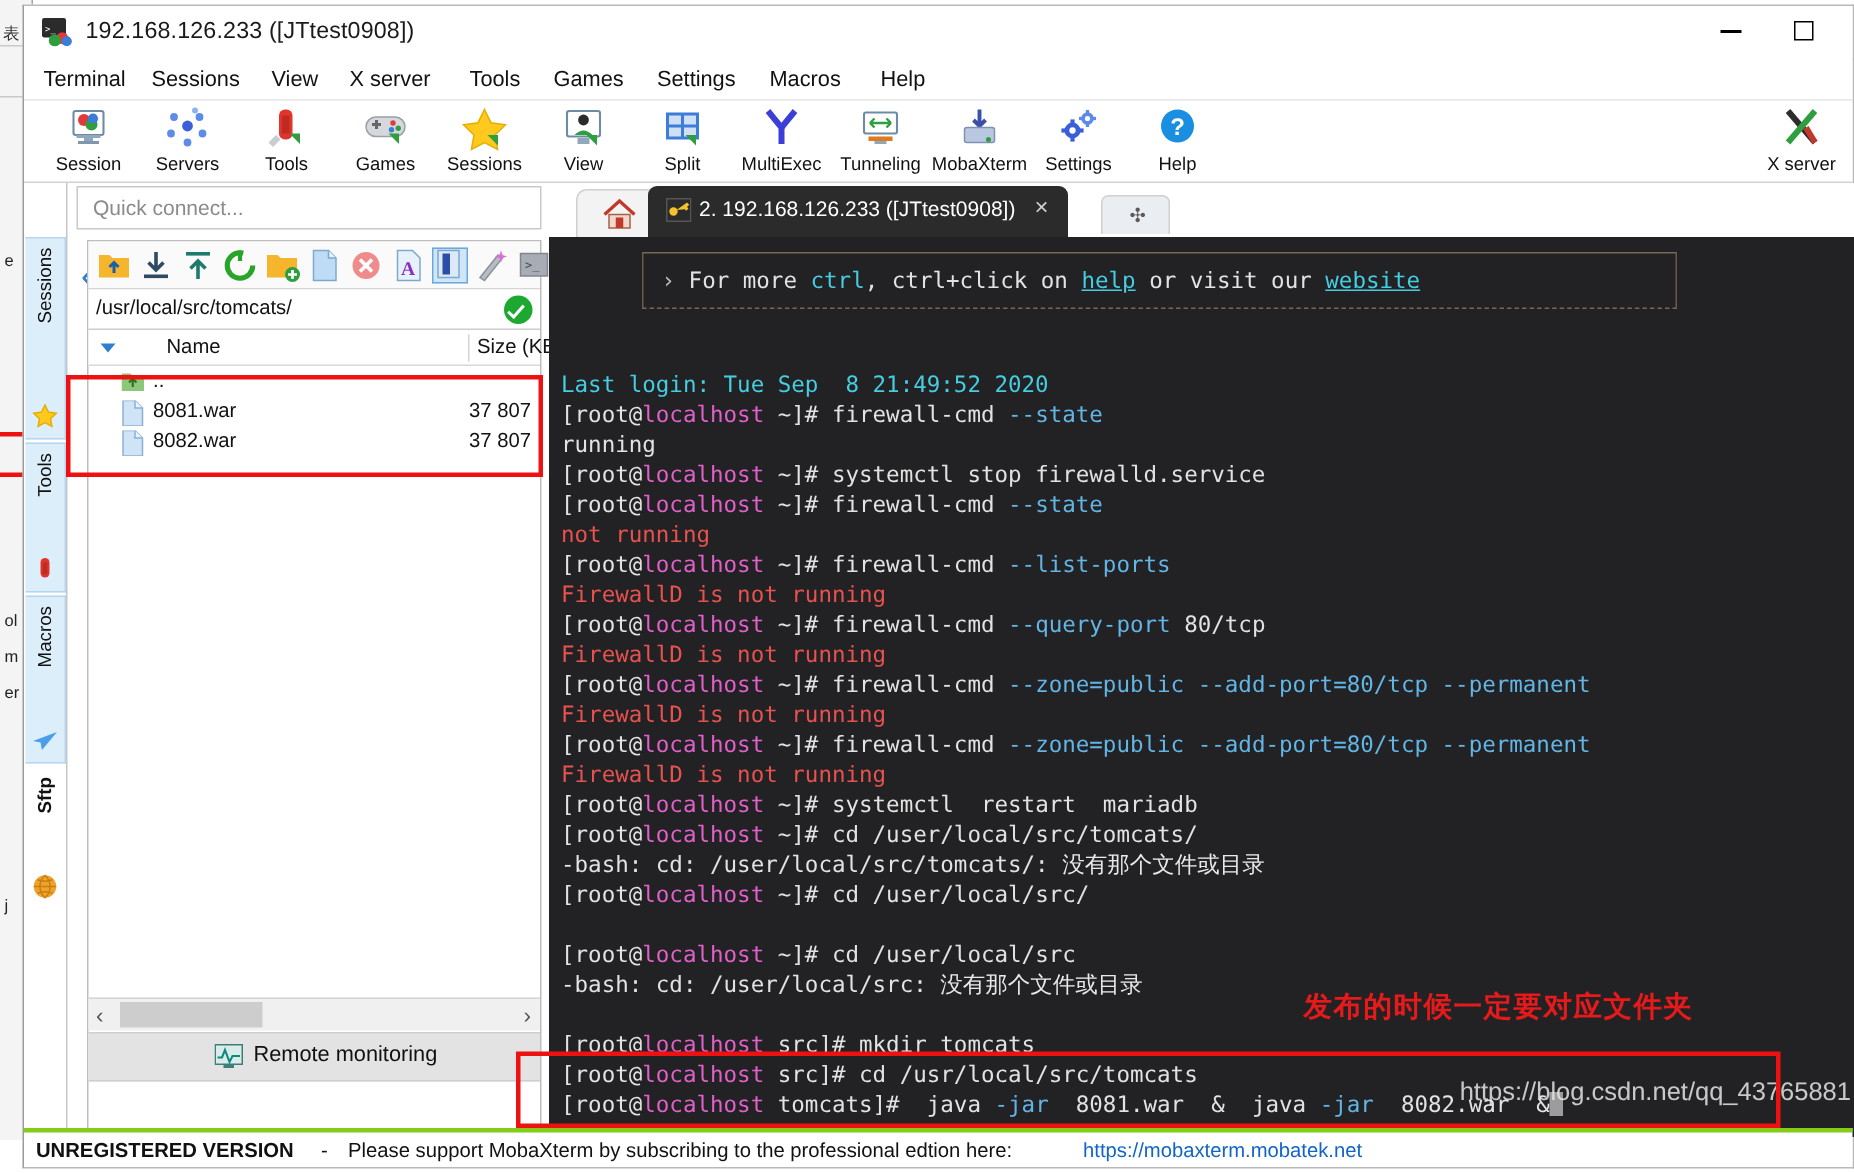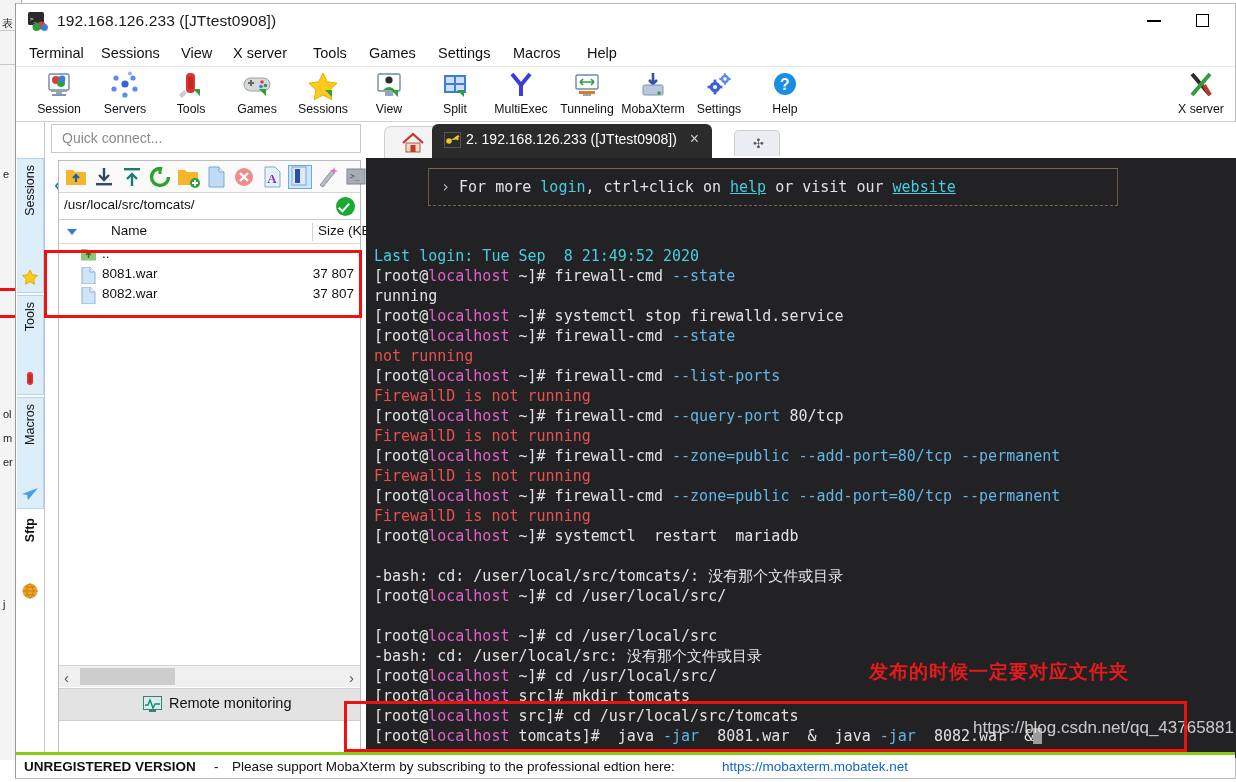--- a/index.html
+++ b/index.html
@@ -685,21 +685,21 @@
       </div>
       <div class="tab-new">
         <div class="plus">✣</div>
       </div>
     </div>
 
     <div class="term">
 
       <div class="banner">
         <div class="bline">
-          <span class="c-gray">› </span><span class="c-white">For more </span><span class="c-cyan">login</span><span class="c-white">, ctrl+click on </span><span class="c-cyan ul">help</span><span class="c-white"> or visit our </span><span class="c-cyan ul">website</span>
+          <span class="c-gray">› </span><span class="c-white">For more </span><span class="c-cyan">ctrl</span><span class="c-white">, ctrl+click on </span><span class="c-cyan ul">help</span><span class="c-white"> or visit our </span><span class="c-cyan ul">website</span>
         </div>
       </div>
 
       <div class="tline" style="top:88px"><span class="c-cyan">Last login: Tue Sep  8 21:49:52 2020</span></div>
 
       <div class="tline" style="top:108px"><span class="c-white">[root@</span><span class="c-mag">localhost</span><span class="c-white"> ~]# firewall-cmd </span><span class="c-blue">--state</span></div>
 
       <div class="tline" style="top:128px"><span class="c-white">running</span></div>
 
       <div class="tline" style="top:148px"><span class="c-white">[root@</span><span class="c-mag">localhost</span><span class="c-white"> ~]# systemctl stop firewalld.service</span></div>
@@ -719,31 +719,31 @@
       <div class="tline" style="top:288px"><span class="c-white">[root@</span><span class="c-mag">localhost</span><span class="c-white"> ~]# firewall-cmd </span><span class="c-blue">--zone=public</span><span class="c-white"> </span><span class="c-blue">--add-port=80/tcp</span><span class="c-white"> </span><span class="c-blue">--permanent</span></div>
 
       <div class="tline" style="top:308px"><span class="c-red">FirewallD is not running</span></div>
 
       <div class="tline" style="top:328px"><span class="c-white">[root@</span><span class="c-mag">localhost</span><span class="c-white"> ~]# firewall-cmd </span><span class="c-blue">--zone=public</span><span class="c-white"> </span><span class="c-blue">--add-port=80/tcp</span><span class="c-white"> </span><span class="c-blue">--permanent</span></div>
 
       <div class="tline" style="top:348px"><span class="c-red">FirewallD is not running</span></div>
 
       <div class="tline" style="top:368px"><span class="c-white">[root@</span><span class="c-mag">localhost</span><span class="c-white"> ~]# systemctl  restart  mariadb</span></div>
 
+      <div class="tline" style="top:388px"><span class="c-white">[root@</span><span class="c-mag">localhost</span><span class="c-white"> ~]# cd /user/local/src/tomcats/</span></div>
 
       <div class="tline" style="top:408px"><span class="c-white">-bash: cd: /user/local/src/tomcats/: </span><span class="c-cn">没有那个文件或目录</span></div>
 
       <div class="tline" style="top:428px"><span class="c-white">[root@</span><span class="c-mag">localhost</span><span class="c-white"> ~]# cd /user/local/src/</span></div>
 
 
       <div class="tline" style="top:468px"><span class="c-white">[root@</span><span class="c-mag">localhost</span><span class="c-white"> ~]# cd /user/local/src</span></div>
 
       <div class="tline" style="top:488px"><span class="c-white">-bash: cd: /user/local/src: </span><span class="c-cn">没有那个文件或目录</span></div>
 
-      <div class="tline" style="top:508px"><span class="c-white">[root@</span><span class="c-mag">localhost</span><span class="c-white"> ~]# cd /usr/local/src/</span></div>
 
       <div class="tline" style="top:528px"><span class="c-white">[root@</span><span class="c-mag">localhost</span><span class="c-white"> src]# mkdir tomcats</span></div>
 
       <div class="tline" style="top:548px"><span class="c-white">[root@</span><span class="c-mag">localhost</span><span class="c-white"> src]# cd /usr/local/src/tomcats</span></div>
 
       <div class="tline" style="top:568px"><span class="c-white">[root@</span><span class="c-mag">localhost</span><span class="c-white"> tomcats]#  java </span><span class="c-blue">-jar</span><span class="c-white">  8081.war  &amp;  java </span><span class="c-blue">-jar</span><span class="c-white">  8082.war  &amp;</span><span class="cursor"></span></div>
 
       <div class="anno-cn" style="left:503px; top:503px">发布的时候一定要对应文件夹</div>
       <div class="watermark">https://blog.csdn.net/qq_43765881</div>
     </div>

